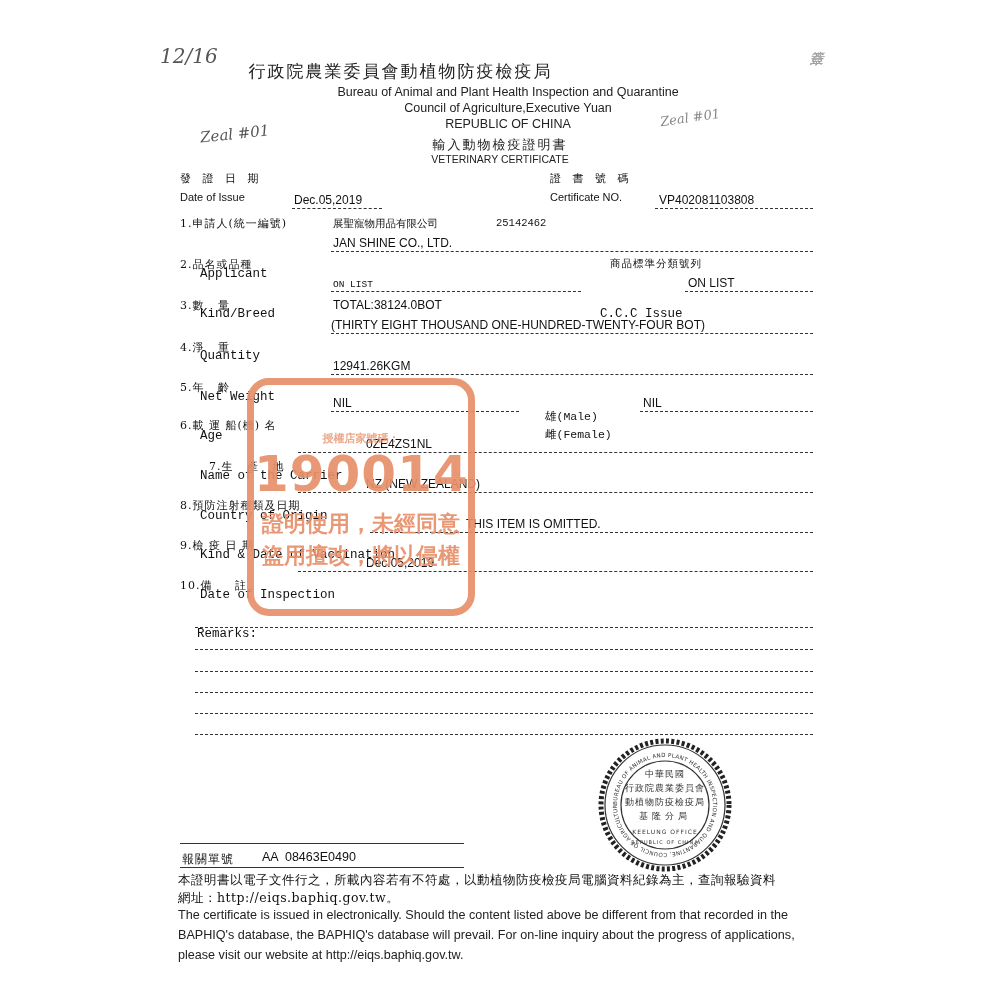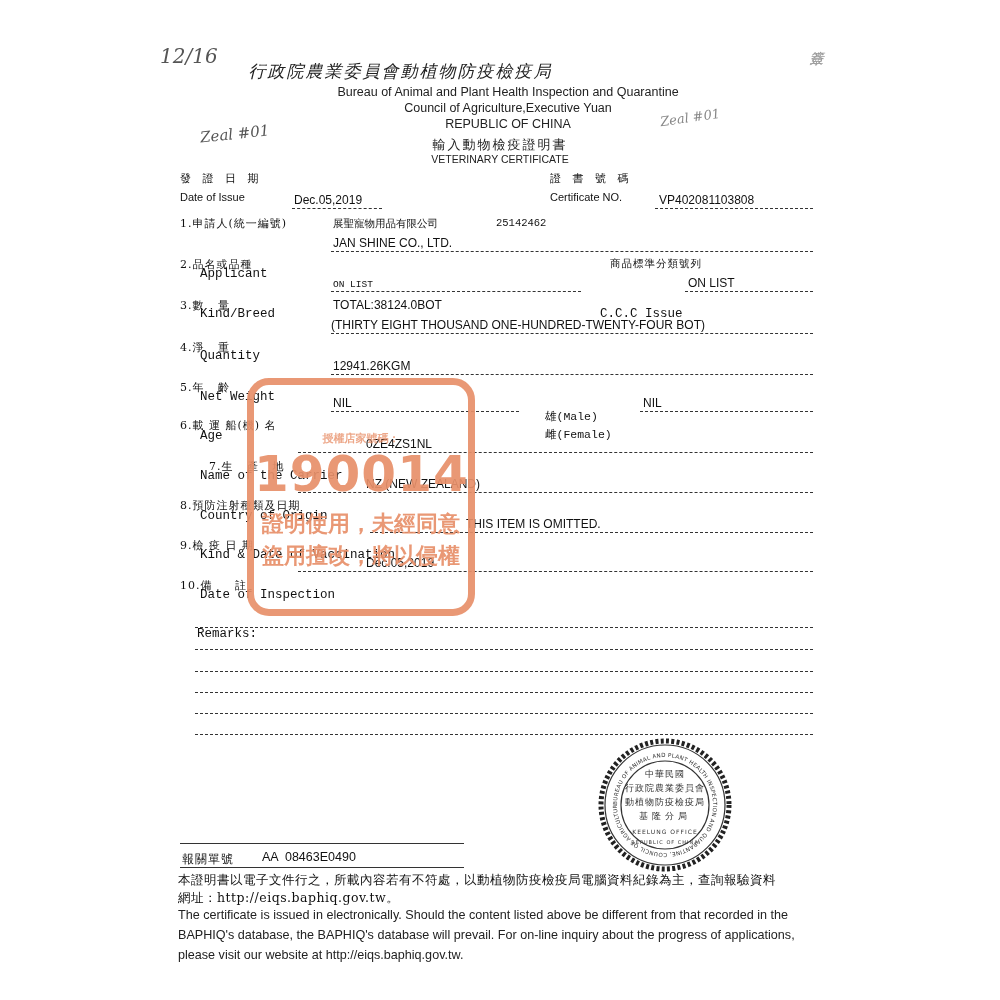--- a/index.html
+++ b/index.html
@@ -47,21 +47,21 @@
     .foot-en { font-family: "Liberation Sans", sans-serif; font-size: 12.6px; color: #222; line-height: 20px; white-space: normal; width: 650px; }
   </style>
 </head>
 <body>
 
 <div class="abs hand" style="left:160px;top:44px;font-size:20px;">12/16</div>
 <div class="abs hand" style="left:200px;top:125px;font-size:15px;transform:rotate(-6deg);">Zeal #01</div>
 <div class="abs hand" style="left:660px;top:110px;font-size:13px;transform:rotate(-8deg);color:#888;">Zeal #01</div>
 <div class="abs hand" style="left:808px;top:40px;font-size:14px;color:#999;writing-mode:vertical-rl;">簽章</div>
 
-<div class="abs hdr-zh" style="left:0;width:801px;text-align:center;top:60px;font-style:italic;">行政院農業委員會動植物防疫檢疫局</div>
+<div class="abs hdr-zh" style="left:0;width:801px;text-align:center;top:60px;">行政院農業委員會動植物防疫檢疫局</div>
 <div class="abs hdr-en" style="left:0;width:1000px;top:85px;">Bureau of Animal and Plant Health Inspection and Quarantine</div>
 <div class="abs hdr-en" style="left:0;width:1000px;top:101px;">Council of Agriculture,Executive Yuan</div>
 <div class="abs hdr-en" style="left:0;width:1000px;top:117px;">REPUBLIC OF CHINA</div>
 <div class="abs hdr-zh-sm" style="left:0;width:1000px;text-align:center;top:136px;">輸入動物檢疫證明書</div>
 <div class="abs hdr-en-sm" style="left:0;width:1000px;text-align:center;top:153px;">VETERINARY CERTIFICATE</div>
 
 <div class="abs lbl-zh" style="left:180px;top:171px;letter-spacing:4px;">發 證 日 期</div>
 <div class="abs lbl-sans" style="left:180px;top:191px;">Date of Issue</div>
 <div class="abs val" style="left:294px;top:193px;">Dec.05,2019</div>
 <div class="uline" style="left:292px;top:208px;width:90px;"></div>

